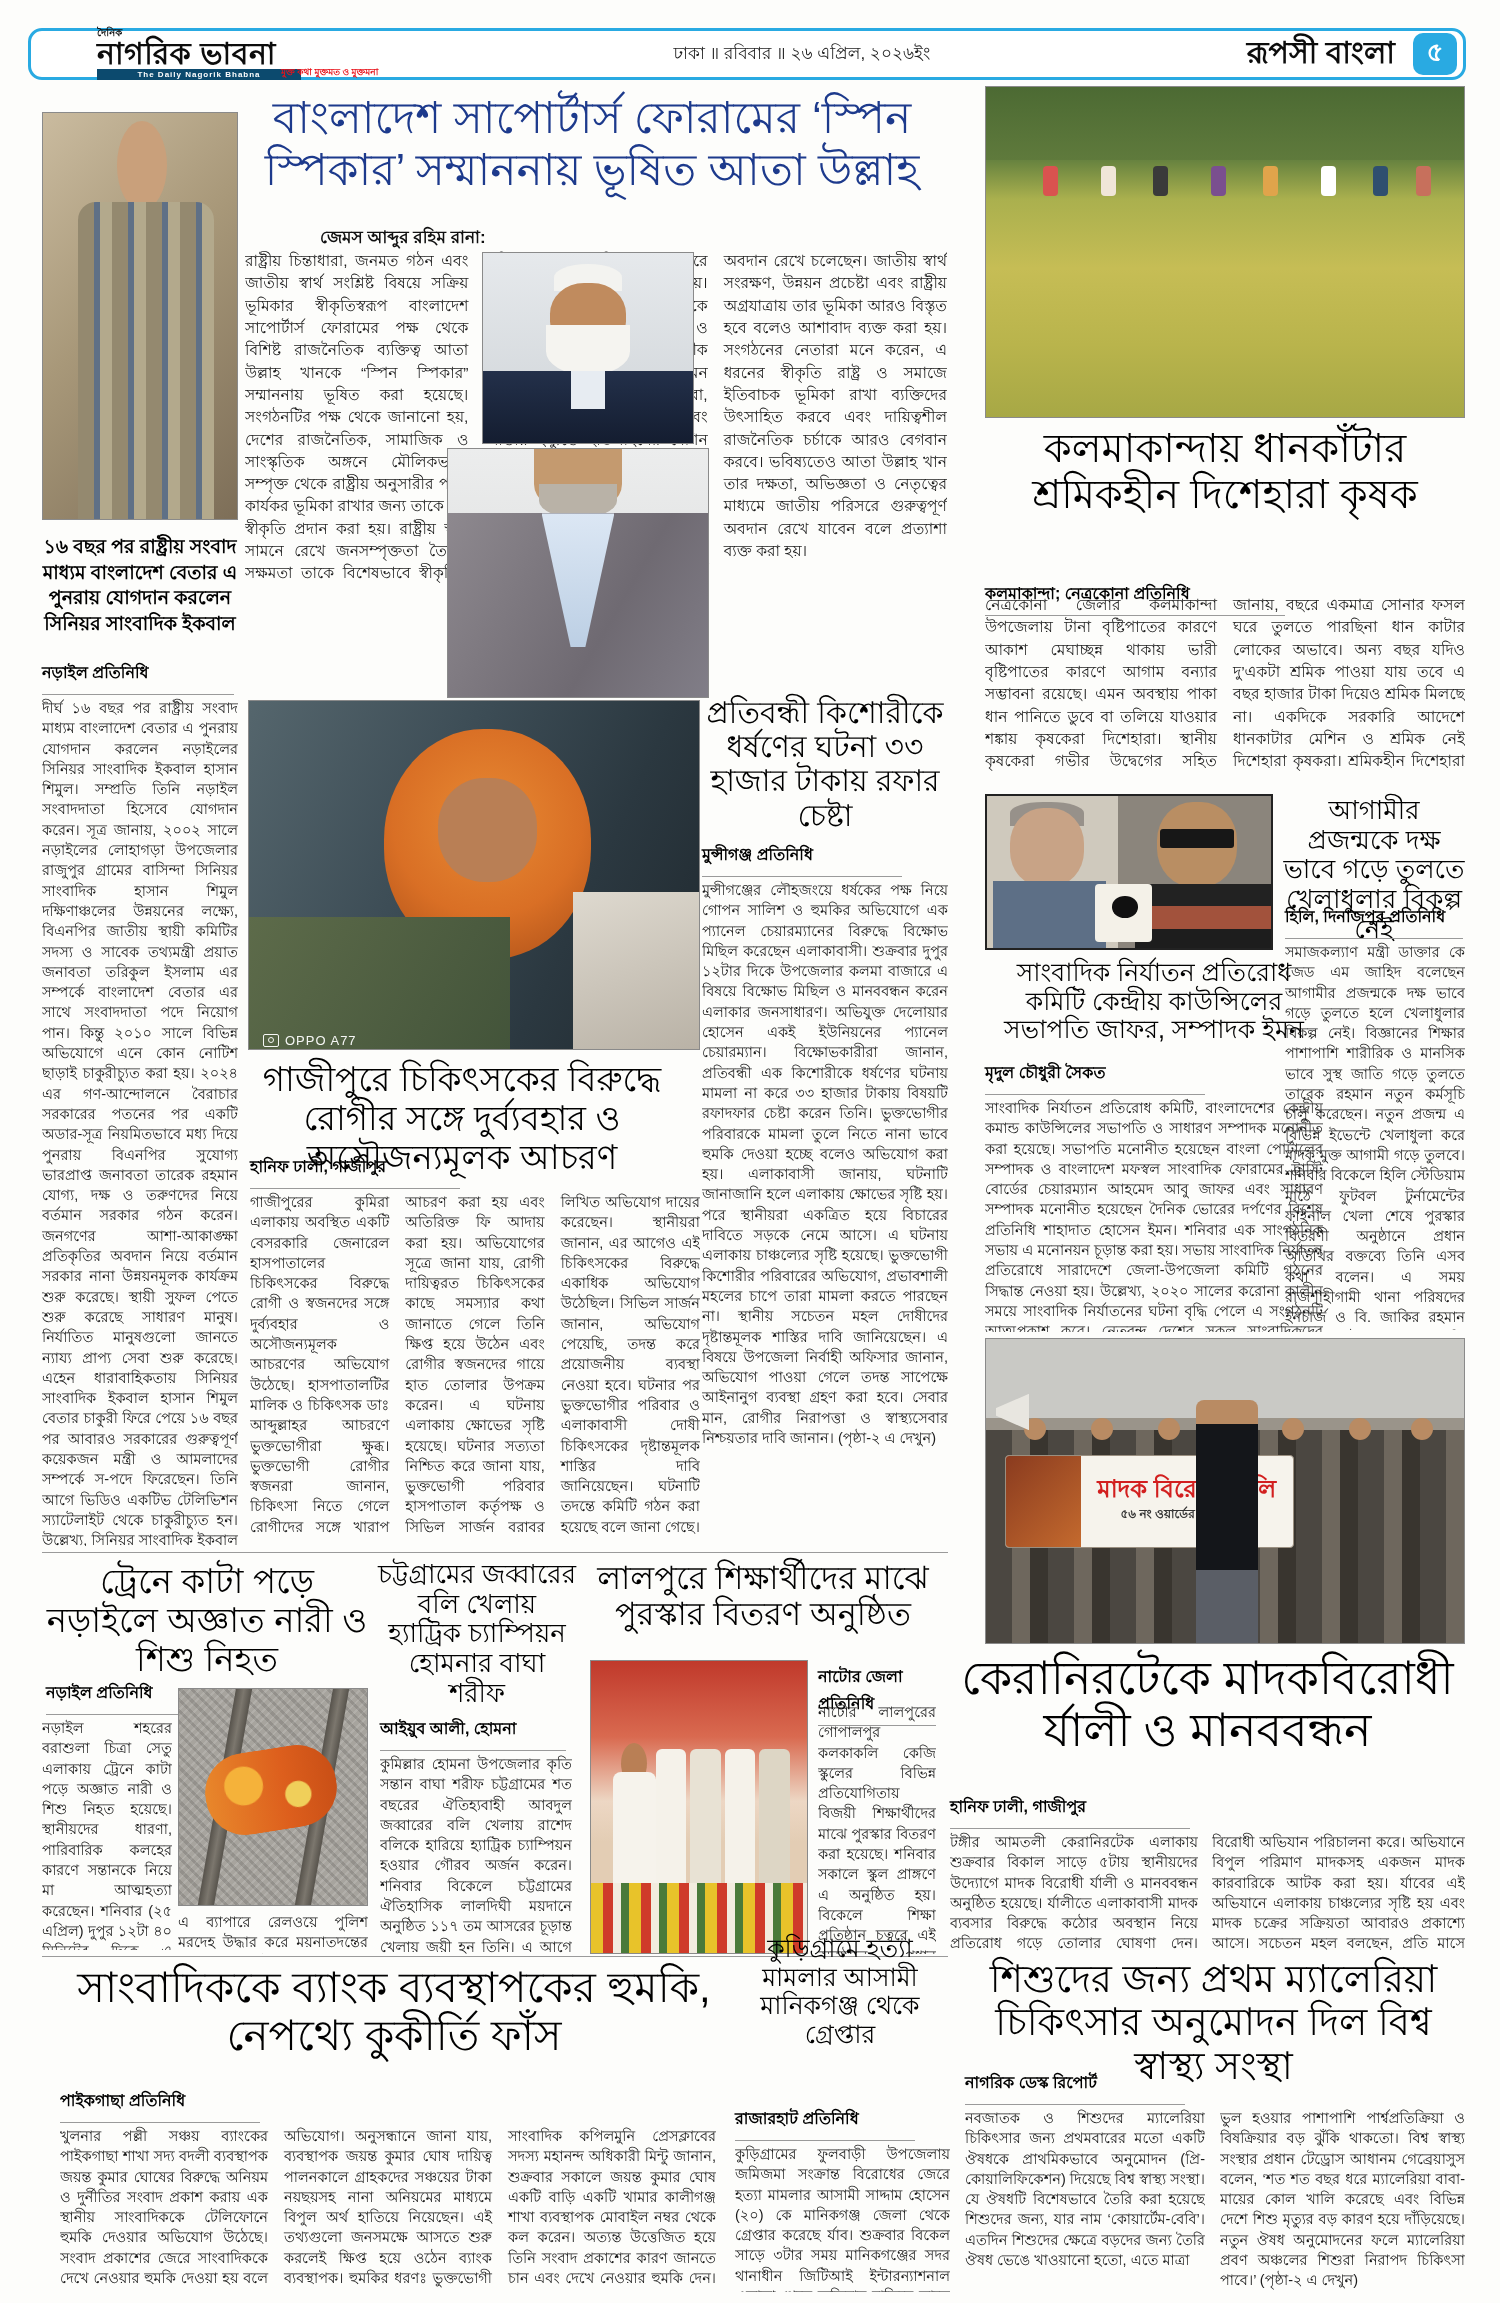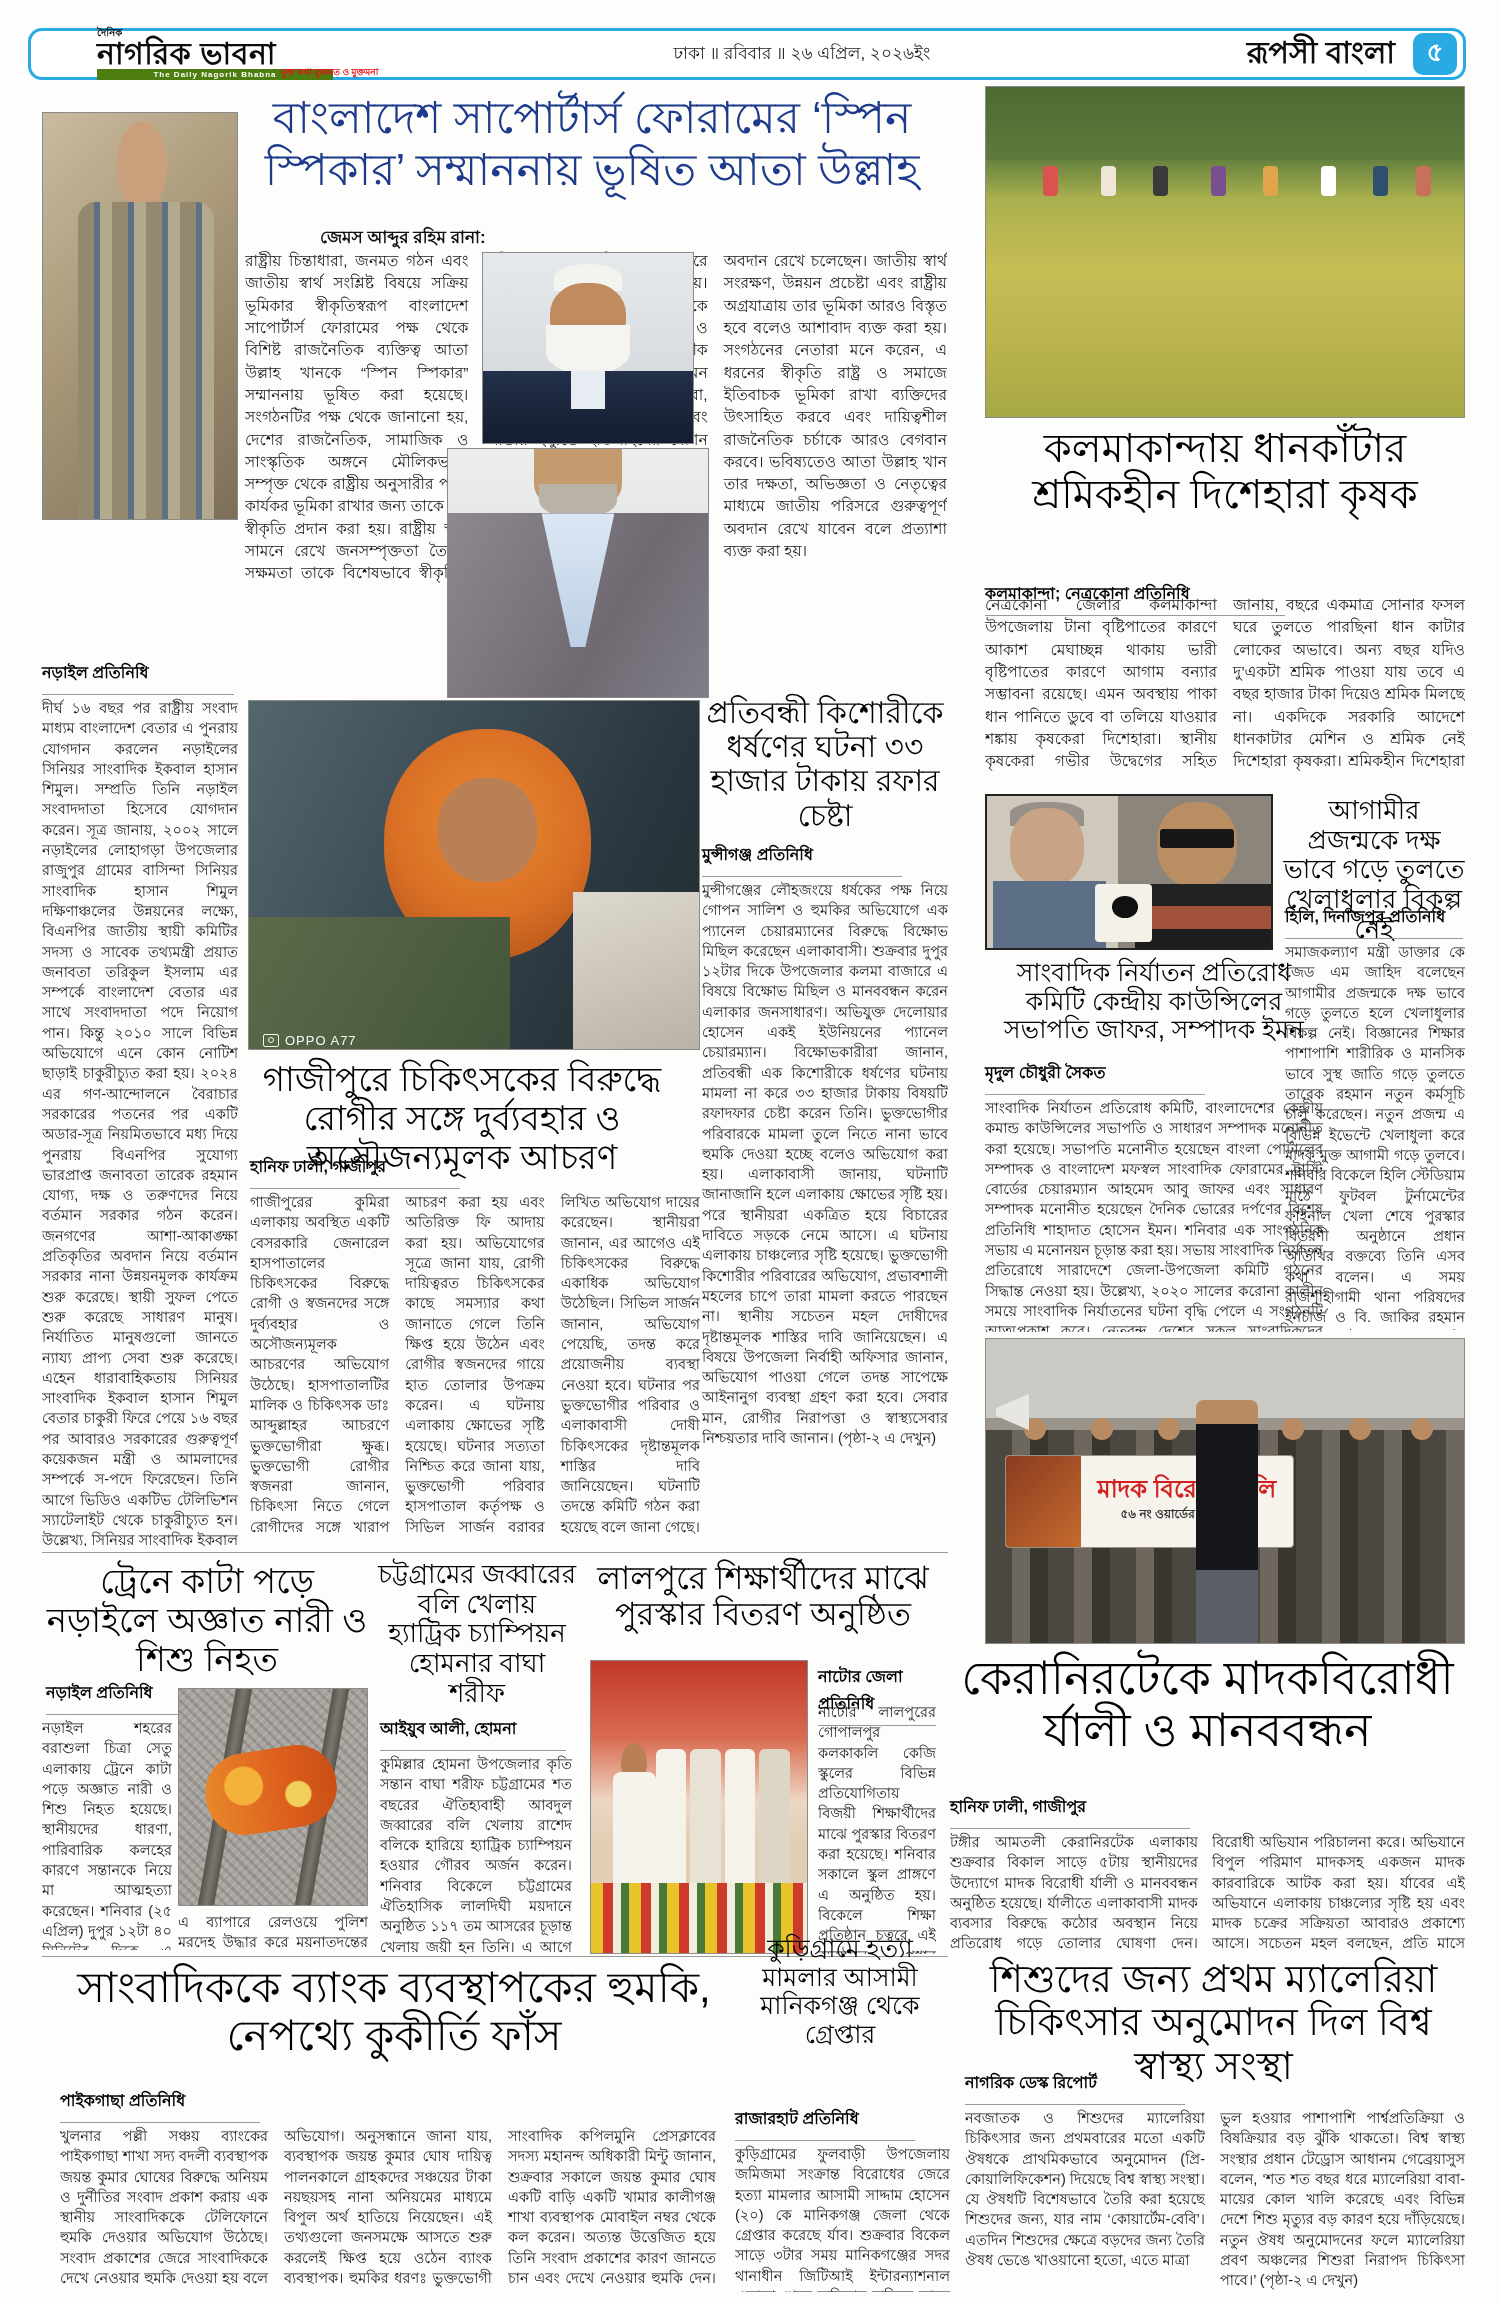--- a/index.html
+++ b/index.html
@@ -6,22 +6,22 @@
   body{width:1500px;height:2303px;position:relative;overflow:hidden;
        font-family:"Liberation Sans","DejaVu Sans",sans-serif;color:#111;}
   .page{position:absolute;inset:0;background:#fdfdfb;}
   .abs{position:absolute;}
   
   .masthead{left:28px;top:28px;width:1438px;height:52px;border:3px solid #29aae2;
             border-radius:14px;background:#fff;display:flex;align-items:center;padding:0 6px;box-sizing:border-box;}
   .logo-wrap{display:flex;flex-direction:column;margin-left:60px;width:260px;}
   .logo-edition{font-size:10px;font-weight:bold;color:#111;line-height:1;}
   .logo-title{font-size:30px;font-weight:bold;color:#0c0c0c;line-height:1.05;letter-spacing:0.5px;}
-  .logo-strip{background:#4d7c0f;color:#fff;font-size:8px;font-weight:bold;text-align:center;
-              padding:1px 0;width:236px;letter-spacing:1px;}
+  .logo-strip{background:#0c4a6e;color:#fff;font-size:8px;font-weight:bold;text-align:center;
+              padding:1px 0;width:204px;letter-spacing:1px;}
   .logo-tagline{position:absolute;left:250px;top:34px;color:#e8131b;font-size:9px;font-weight:bold;}
   .masthead-date{flex:1;text-align:center;font-size:17px;color:#222;}
   .masthead-section{font-size:30px;font-weight:bold;color:#0c0c0c;margin-right:18px;}
   .page-badge{width:44px;height:42px;background:#29aae2;border-radius:10px;color:#fff;
               display:flex;align-items:center;justify-content:center;font-size:26px;font-weight:bold;}
   
   .headline{font-weight:normal;color:#000;text-align:center;line-height:1.14;}
   .hl-main{color:#1d3a8c;font-size:44px;text-align:center;line-height:1.18;}
   .byline{font-weight:bold;font-size:16px;color:#000;border-bottom:1px solid #9a9a9a;padding-bottom:7px;}
   .bodytext{font-size:15.5px;line-height:1.44;text-align:justify;overflow:hidden;color:#1a1a1a;}
@@ -142,20 +142,21 @@
     <div class="ph face"></div>
     <div class="ph beard"></div>
     <div class="ph jacket"></div>
     <div class="ph shirt"></div>
   </div>
 
   <div class="abs photo p-reporter" style="left:42px;top:112px;width:196px;height:408px;">
     <div class="ph head"></div>
     <div class="ph torso"></div>
   </div>
+  <div class="abs subhead" style="left:38px;top:534px;width:204px;height:116px;">১৬ বছর পর রাষ্ট্রীয় সংবাদ মাধ্যম বাংলাদেশ বেতার এ পুনরায় যোগদান করলেন সিনিয়র সাংবাদিক ইকবাল</div>
   <div class="abs byline" style="left:42px;top:660px;width:192px;">নড়াইল প্রতিনিধি</div>
   <div class="abs bodytext small" style="left:42px;top:698px;width:196px;height:848px;">দীর্ঘ ১৬ বছর পর রাষ্ট্রীয় সংবাদ মাধ্যম বাংলাদেশ বেতার এ পুনরায় যোগদান করলেন নড়াইলের সিনিয়র সাংবাদিক ইকবাল হাসান শিমুল। সম্প্রতি তিনি নড়াইল সংবাদদাতা হিসেবে যোগদান করেন। সূত্র জানায়, ২০০২ সালে নড়াইলের লোহাগড়া উপজেলার রাজুপুর গ্রামের বাসিন্দা সিনিয়র সাংবাদিক হাসান শিমুল দক্ষিণাঞ্চলের উন্নয়নের লক্ষ্যে, বিএনপির জাতীয় স্থায়ী কমিটির সদস্য ও সাবেক তথ্যমন্ত্রী প্রয়াত জনাবতা তরিকুল ইসলাম এর সম্পর্কে বাংলাদেশ বেতার এর সাথে সংবাদদাতা পদে নিয়োগ পান। কিন্তু ২০১০ সালে বিভিন্ন অভিযোগে এনে কোন নোটিশ ছাড়াই চাকুরীচ্যুত করা হয়। ২০২৪ এর গণ-আন্দোলনে বৈরাচার সরকারের পতনের পর একটি অডার-সূত্র নিয়মিতভাবে মধ্য দিয়ে পুনরায় বিএনপির সুযোগ্য ভারপ্রাপ্ত জনাবতা তারেক রহমান যোগ্য, দক্ষ ও তরুণদের নিয়ে বর্তমান সরকার গঠন করেন। জনগণের আশা-আকাঙ্ক্ষা প্রতিকৃতির অবদান নিয়ে বর্তমান সরকার নানা উন্নয়নমূলক কার্যক্রম শুরু করেছে। স্থায়ী সুফল পেতে শুরু করেছে সাধারণ মানুষ। নির্যাতিত মানুষগুলো জানতে ন্যায্য প্রাপ্য সেবা শুরু করেছে। এহেন ধারাবাহিকতায় সিনিয়র সাংবাদিক ইকবাল হাসান শিমুল বেতার চাকুরী ফিরে পেয়ে ১৬ বছর পর আবারও সরকারের গুরুত্বপূর্ণ কয়েকজন মন্ত্রী ও আমলাদের সম্পর্কে স-পদে ফিরেছেন। তিনি আগে ভিডিও একটিভ টেলিভিশন স্যাটেলাইট থেকে চাকুরীচ্যুত হন। উল্লেখ্য, সিনিয়র সাংবাদিক ইকবাল হাসান শিমুল বর্তমানে যশোর থেকে প্রকাশিত দৈনিক লোকসমাজ এর প্রতিষ্ঠিত দৈনিক লোকসমাজ পত্রিকায় স্থানীয় দৈনিক কালের কণ্ঠ পত্রিকায় নিয়মিত লেখালেখি করেন। এছাড়াও দৈনিক আমার দেশ, দৈনিক সকালের খবর, দৈনিক টেলিগ্রাম সহ দৈনিক নাগরিক ভাবনা, দৈনিক জনতার কাগজ সহ একাধিক জাতীয় পত্রিকায় নিয়মিতভাবে সাংবাদিকতা পেশায় নিষ্ঠার সাথে কাজ করেছেন।</div>
 
   <div class="abs photo p-rice" style="left:985px;top:86px;width:480px;height:332px;">
     <div class="ph treeline"></div>
     <div class="ph person" style="left:12%;background:#d9534f;"></div>
     <div class="ph person" style="left:24%;background:#f0e6d8;"></div>
     <div class="ph person" style="left:35%;background:#3a3a3a;"></div>
     <div class="ph person" style="left:47%;background:#7a4f8f;"></div>
     <div class="ph person" style="left:58%;background:#e0a44b;"></div>

